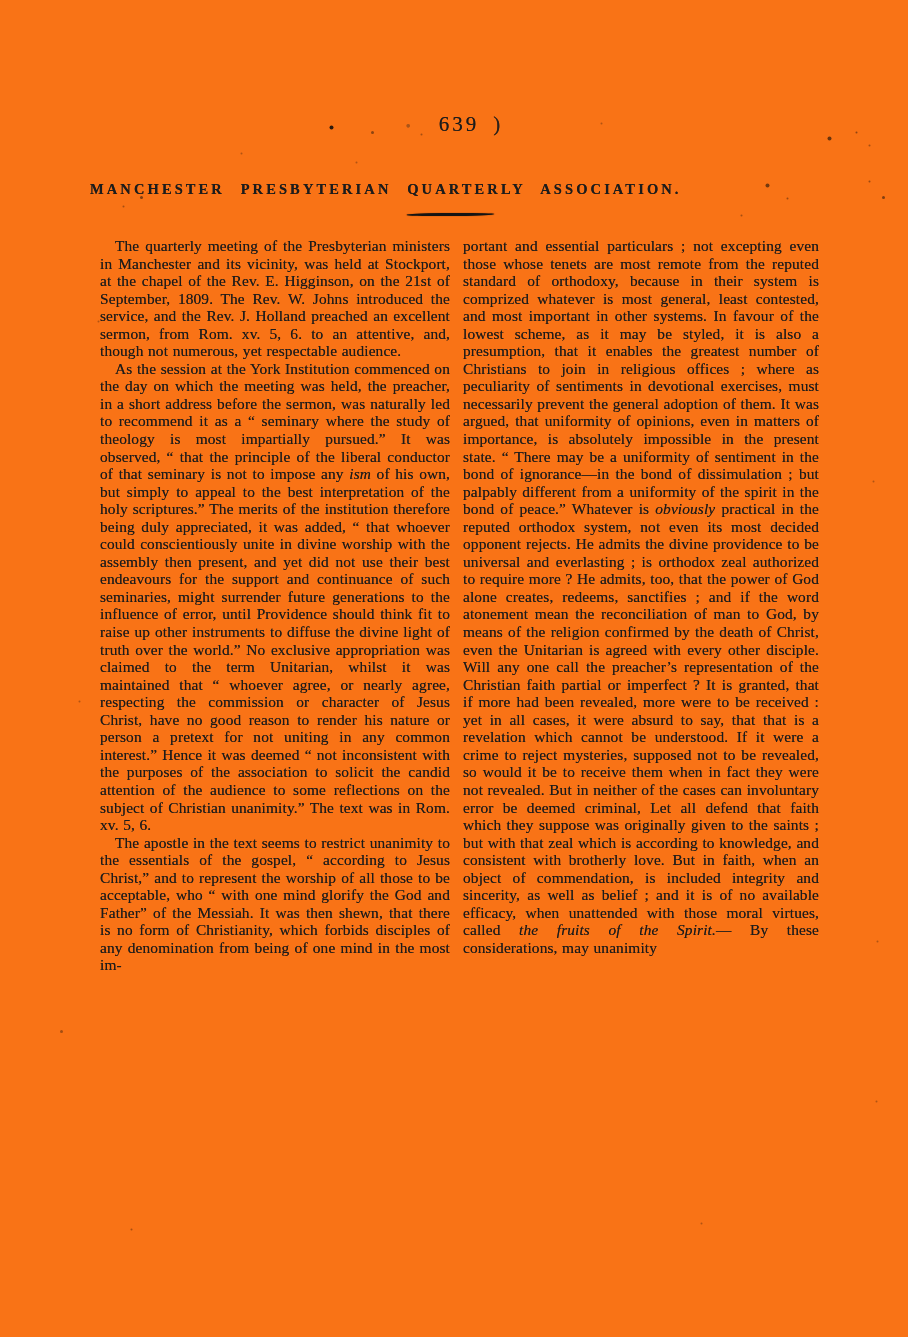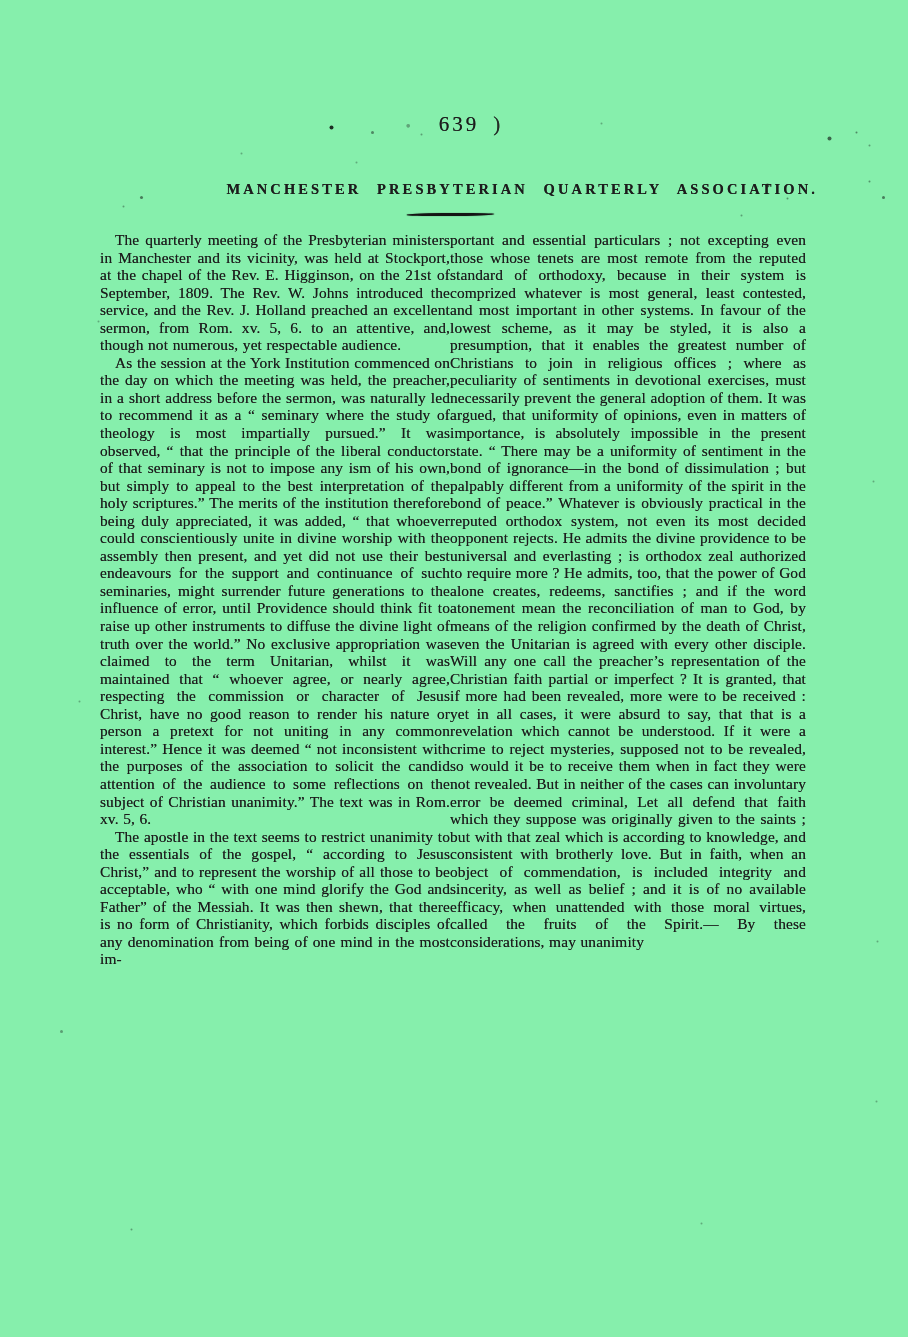--- a/index.html
+++ b/index.html
@@ -1,74 +1,75 @@
 <!DOCTYPE html>
 <html><head>
 <meta charset="utf-8">
 <style>
   html,body { margin:0; padding:0; background:#dcdcdc; }
   .page {
     position:relative;
     width:908px; height:1337px;
     margin:0 auto;
-    background:#86efac;
+    background:#f97316;
     overflow:hidden;
     font-family:"Liberation Serif", serif;
     color:#1c1c1c;
   }
   
   .ink { text-shadow:0 0 0.6px rgba(25,25,25,0.72); }
 
   .page-number-row {
     position:absolute; top:112px; left:0; right:0;
     text-align:center;
     font-size:21px;
     letter-spacing:2px;
   }
   .page-number-row .num { letter-spacing:3px; }
   .page-number-row .bracket { margin-left:14px; opacity:.92; }
   .page-number-row .premark { margin-right:26px; opacity:.35; font-size:14px; }
 
   .title {
     position:absolute; top:181px; left:90px; right:90px;
-    text-align:right;
+    text-align:left;
     font-size:14.5px;
     font-weight:bold;
     letter-spacing:3.1px;
     word-spacing:9px;
     white-space:nowrap;
   }
 
   .divider {
     position:absolute; top:213px; left:50%;
     width:88px; height:3px;
     background:#141414;
     border-radius:45%/55%;
     transform:translateX(-54%) rotate(-0.5deg);
     box-shadow:0 0 1px rgba(0,0,0,.6);
   }
 
   .columns {
-    position:absolute; top:231px; left:100px;
+    position:absolute; top:237px; left:100px;
     width:719px;
     display:flex;
+    gap:13px;
   }
   .col {
     text-align:justify;
     font-size:15.4px;
     line-height:17.55px;
     letter-spacing:0.12px;
     word-spacing:0.6px;
     hyphens:none;
   }
   .col-left  { width:350px; }
   .col-right { width:356px; }
   p.para { margin:0; padding:0; }
   p.para.indent { text-indent:15px; }
-  .ital { }
+  .ital { font-style:italic; }
   .smudge {
     text-decoration-thickness:2px;
     text-decoration-color:rgba(35,35,35,.55);
     text-underline-offset:3px;
   }
 
   
   .speckles { position:absolute; inset:0; pointer-events:none; }
   .speckles::before {
     content:""; position:absolute; top:0; left:0;

